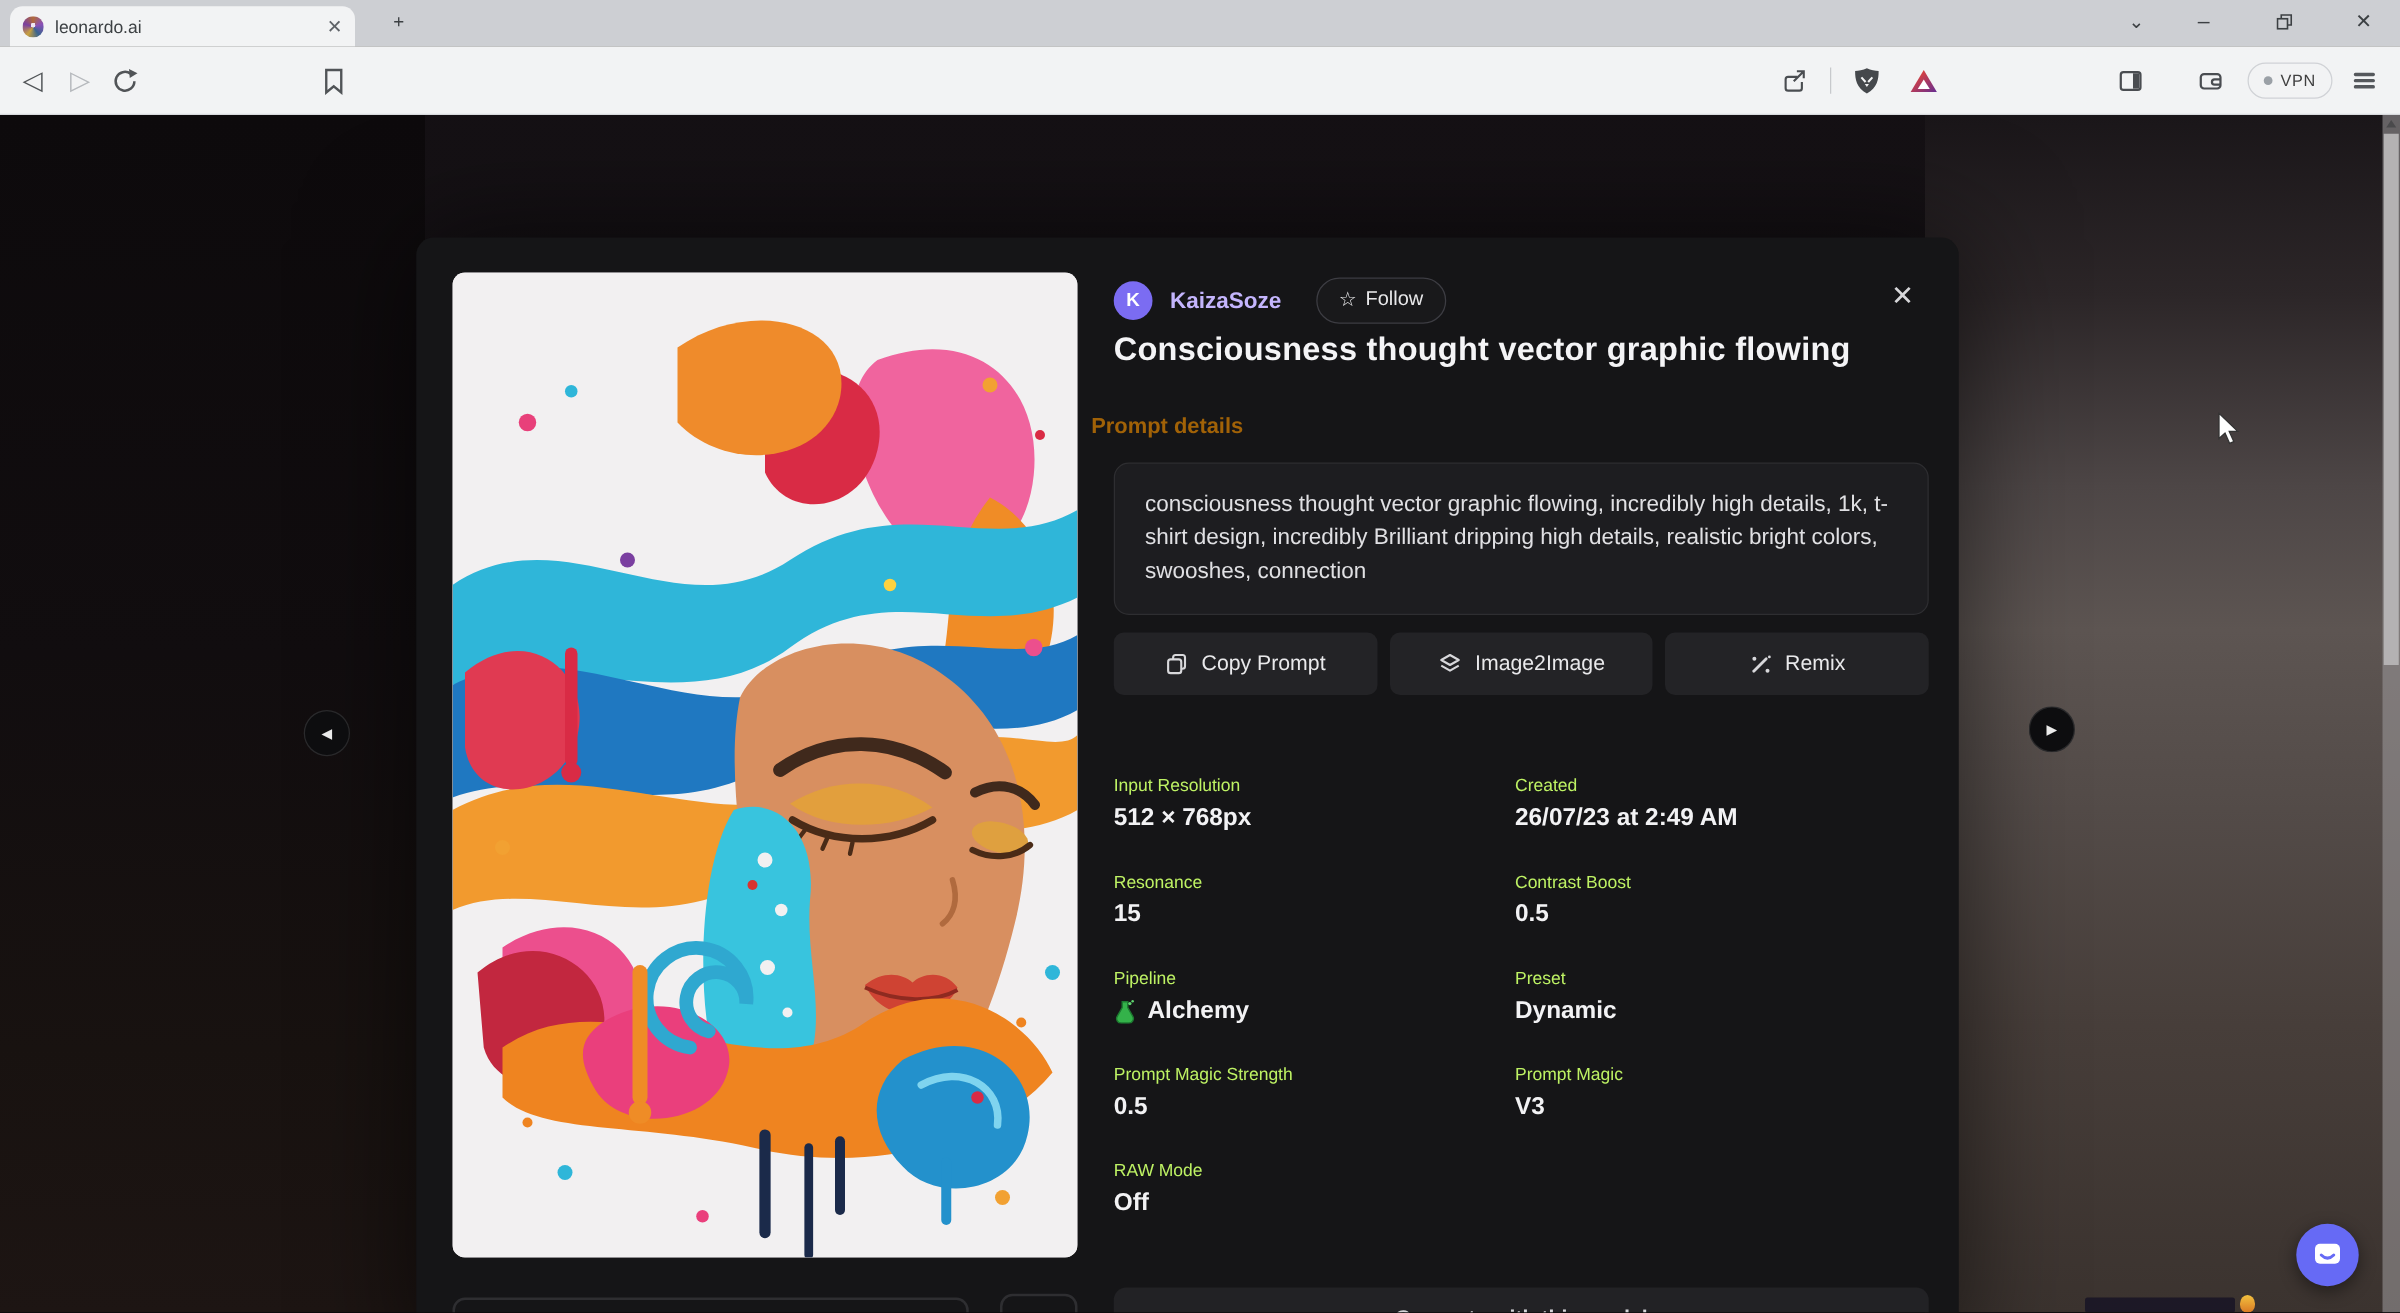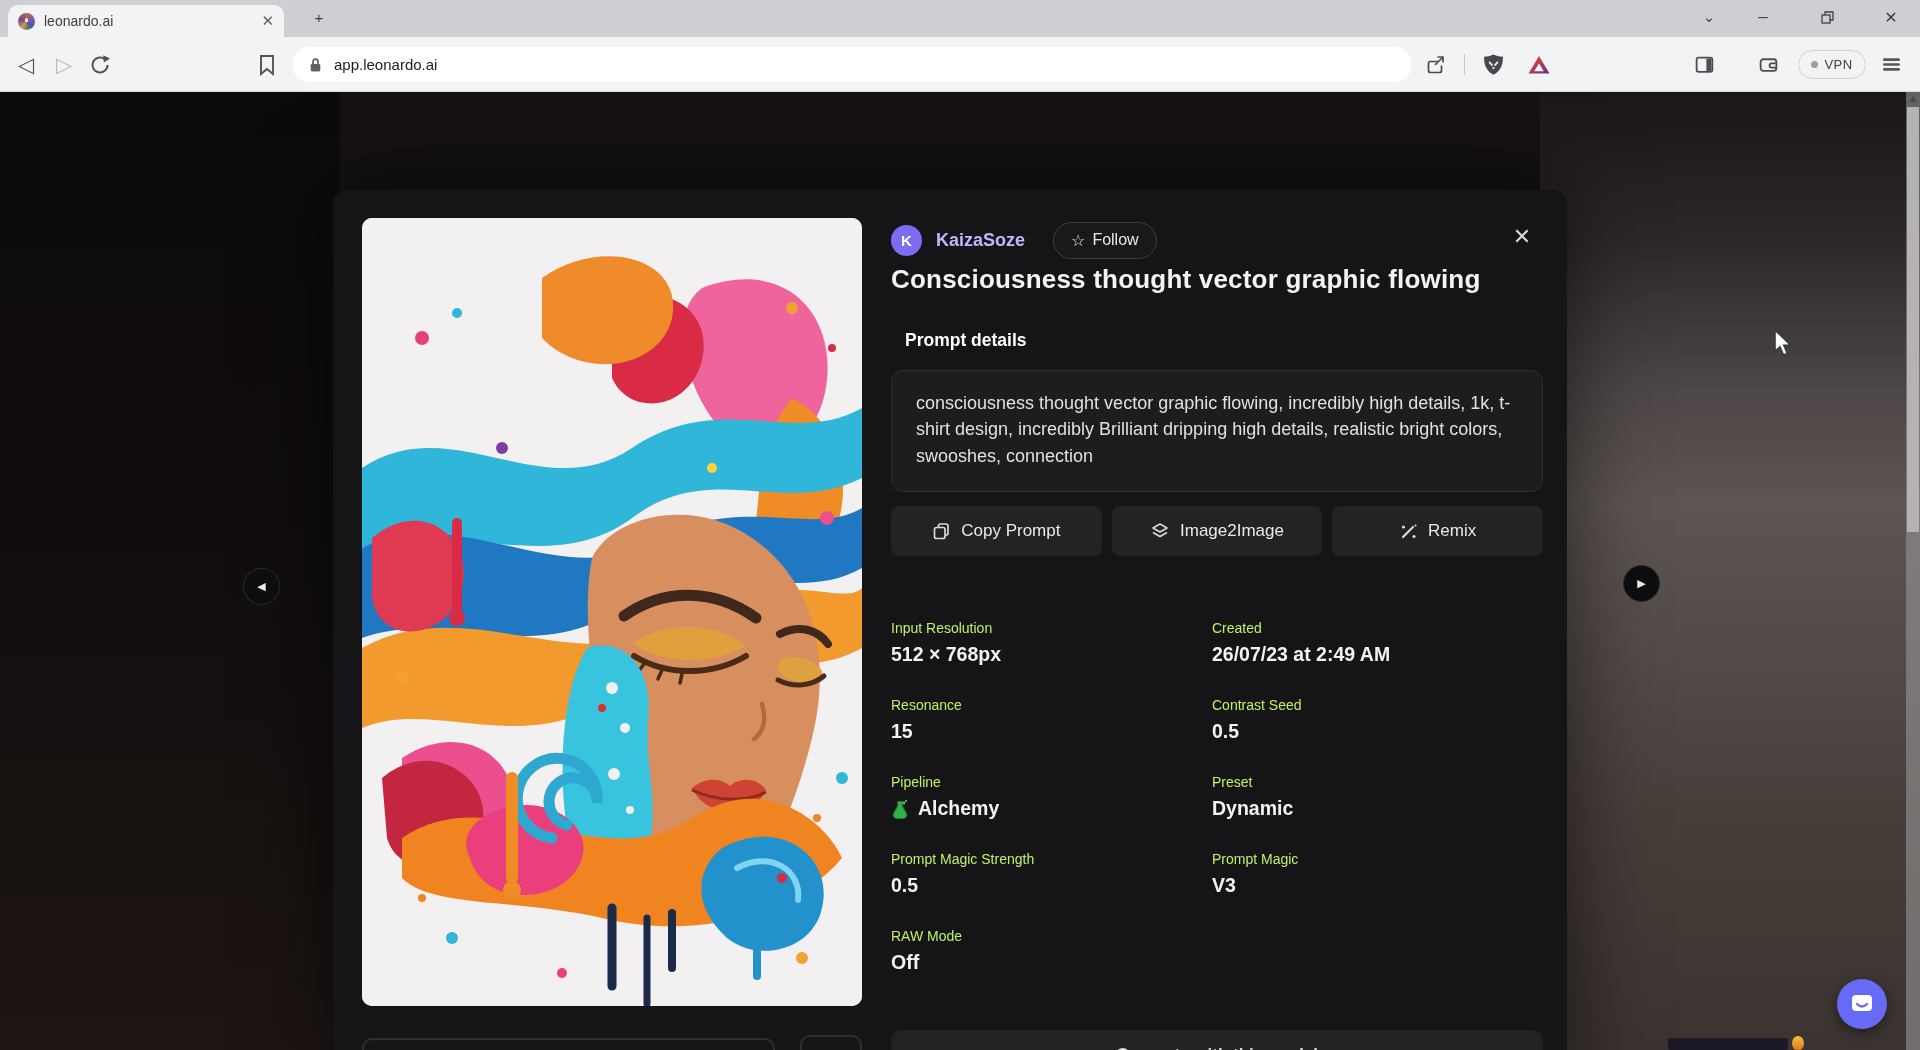--- a/index.html
+++ b/index.html
@@ -89,21 +89,21 @@
   .avatar { width:31px; height:31px; border-radius:50%; background:#7b6cf2; color:#fff; display:flex;
             align-items:center; justify-content:center; font-size:15px; font-weight:700; }
   .username { margin-left:14px; font-size:18px; font-weight:600; color:#c4b5fd; }
   .follow { margin-left:28px; height:37px; padding:0 17px; border:1px solid #3d3d43; border-radius:19px;
             background:rgba(255,255,255,.02); display:flex; align-items:center; gap:7px; }
   .follow-star { font-size:16px; color:#e8e8ea; }
   .follow-label { font-size:16px; color:#e8e8ea; }
 
   .title { position:absolute; left:558px; top:74px; width:652px; font-size:26px; font-weight:700;
            color:#f4f4f6; letter-spacing:.2px; }
-  .ph { position:absolute; left:572px; top:140px; font-size:17.5px; font-weight:700; color:#ffffff; }
+  .ph { position:absolute; left:540px; top:140px; font-size:17.5px; font-weight:700; color:#a16207; }
   .promptbox { position:absolute; left:558px; top:180px; width:652px; height:122px; background:#1d1d20;
                border:1px solid #2e2e31; border-radius:12px; padding:19px 24px; font-size:18px;
                line-height:1.47; color:#e0e0e3; }
   .actions { position:absolute; left:558px; top:316px; width:652px; height:50px; display:flex; gap:10px; }
   .abtn { flex:1; background:#232326; border-radius:8px; display:flex; align-items:center;
           justify-content:center; gap:10px; color:#e9e9eb; font-size:17px; }
 
   .details { position:absolute; left:558px; top:430px; width:652px; display:grid;
              grid-template-columns:321px auto; row-gap:31px; }
   .dlabel { font-size:14px; color:#bef264; }
@@ -157,27 +157,20 @@
     <div class="navicon reload">
       <svg width="22" height="22" viewBox="0 0 22 22">
         <path d="M18.5,11 A7.5,7.5 0 1 1 15.5,5" fill="none" stroke="#515457" stroke-width="2"></path>
         <polygon points="14.2,1.2 21,4.6 14.8,8.4" fill="#515457"></polygon>
       </svg>
     </div>
     <div class="navicon bookmark">
       <svg width="20" height="22" viewBox="0 0 20 22">
         <path d="M4,2 h12 v18 l-6,-5 l-6,5 Z" fill="none" stroke="#515457" stroke-width="1.9"></path>
       </svg>
-    </div>
-    <div class="urlbar">
-      <svg width="15" height="16" viewBox="0 0 15 16">
-        <rect x="2.7" y="7" width="9.6" height="7.4" rx="1.3" fill="#5f6368"></rect>
-        <path d="M5,7 V4.6 a2.5,2.5 0 0 1 5,0 V7" fill="none" stroke="#5f6368" stroke-width="1.7"></path>
-      </svg>
-      <span class="url-text">app.leonardo.ai</span>
     </div>
     <div class="tb-right share">
       <svg width="22" height="22" viewBox="0 0 22 22">
         <path d="M14,7.5 H6.5 A2,2 0 0 0 4.5,9.5 v7 a2,2 0 0 0 2,2 h9 a2,2 0 0 0 2,-2 v-5" fill="none" stroke="#4a4d51" stroke-width="1.7"></path>
         <path d="M11,11 L19,3 M13.5,3 H19 V8.5" fill="none" stroke="#4a4d51" stroke-width="1.7"></path>
       </svg>
     </div>
     <div class="tb-sep"></div>
     <div class="tb-right shield">
       <svg width="23" height="23" viewBox="0 0 22 22">
@@ -350,21 +343,21 @@
         </div>
         <div>
           <div class="dlabel">Created</div>
           <div class="dvalue">26/07/23 at 2:49 AM</div>
         </div>
         <div>
           <div class="dlabel">Resonance</div>
           <div class="dvalue">15</div>
         </div>
         <div>
-          <div class="dlabel">Contrast Seed</div>
+          <div class="dlabel">Contrast Boost</div>
           <div class="dvalue">0.5</div>
         </div>
         <div>
           <div class="dlabel">Pipeline</div>
           <div class="dvalue">
             <svg width="18" height="20" viewBox="0 0 16 18">
               <path d="M6,2.2 h4 v4.2 l3.6,6.3 a3.2,3.2 0 0 1 -2.8,4.8 h-5.6 a3.2,3.2 0 0 1 -2.8,-4.8 l3.6,-6.3 Z" fill="#34b24a" stroke="#1d7a30" stroke-width="1"></path>
               <circle cx="11.5" cy="3.5" r="1.2" fill="#5fd36f"></circle>
               <circle cx="13.5" cy="1.8" r="0.9" fill="#5fd36f"></circle>
             </svg>

